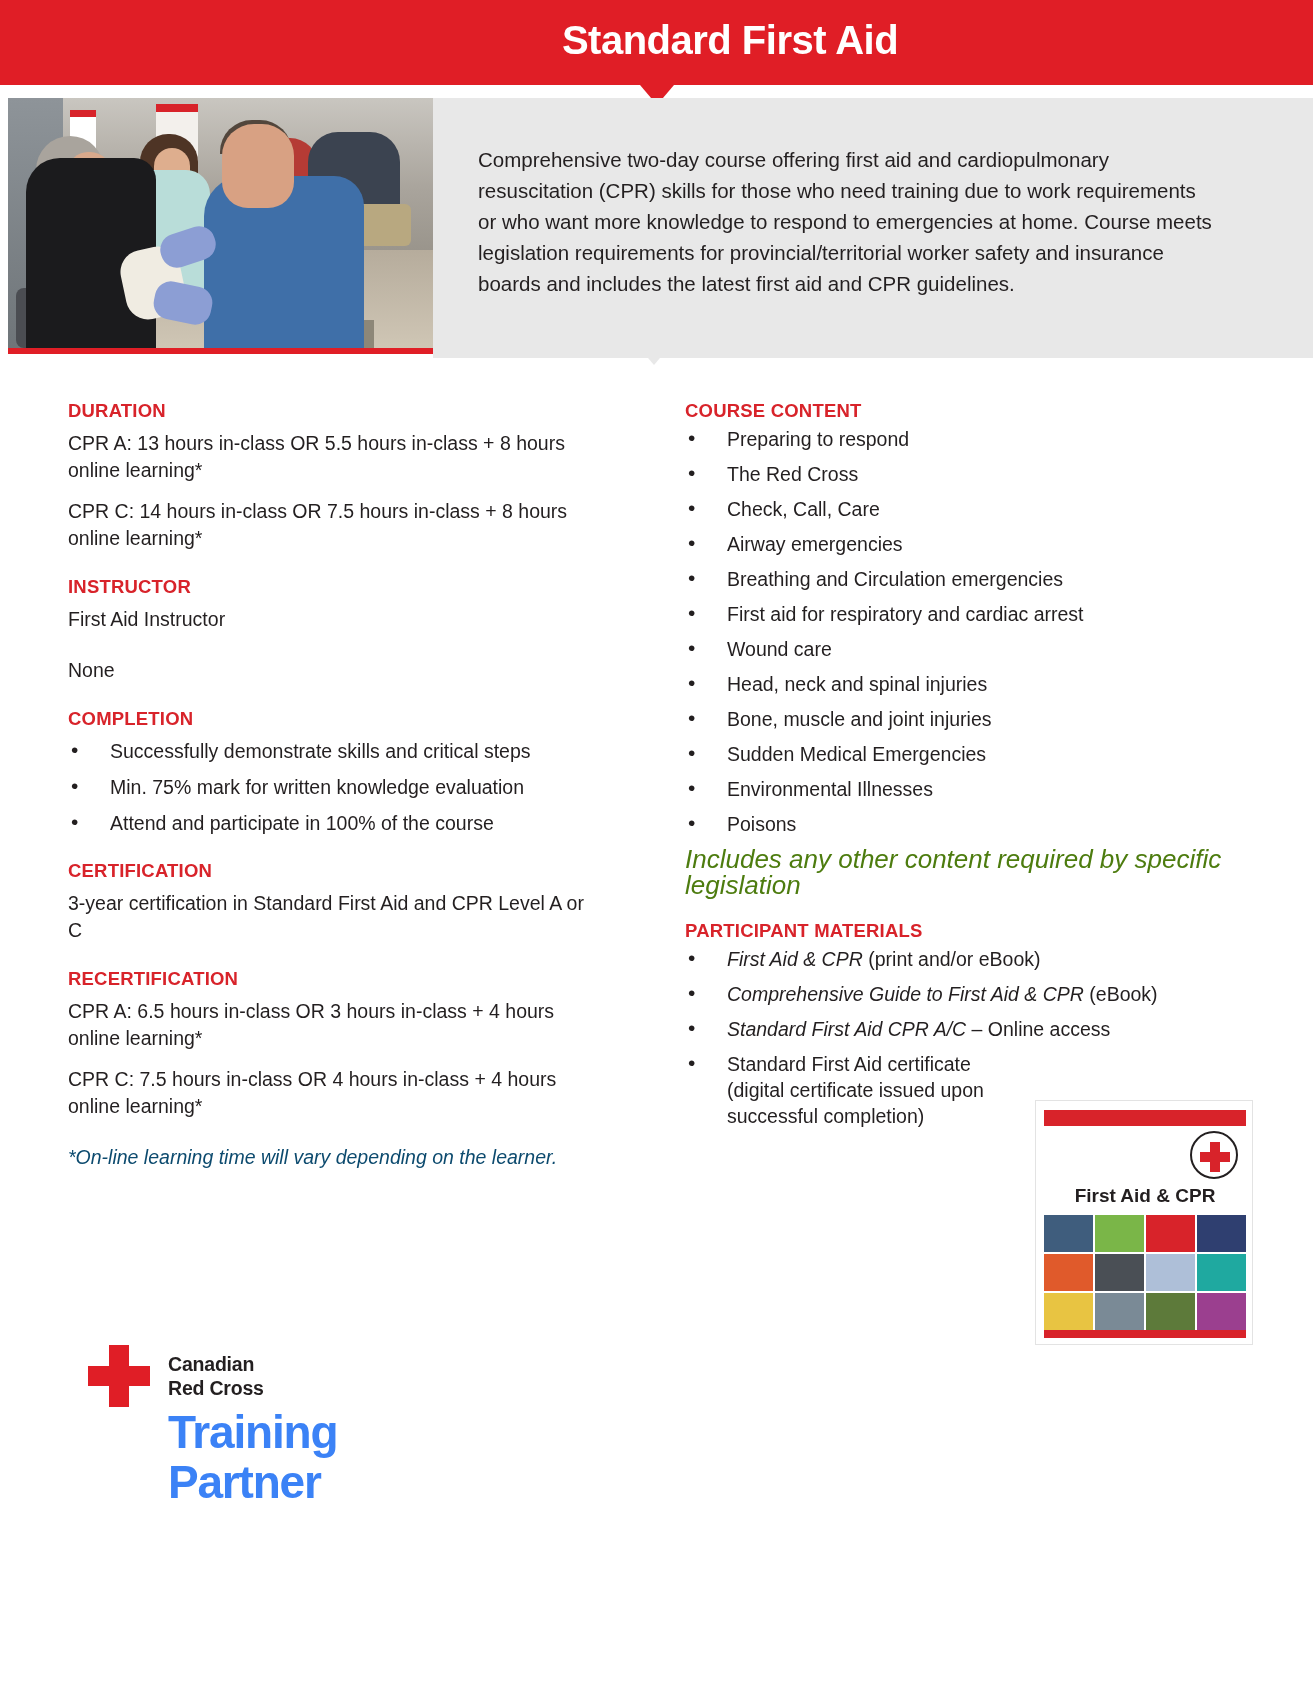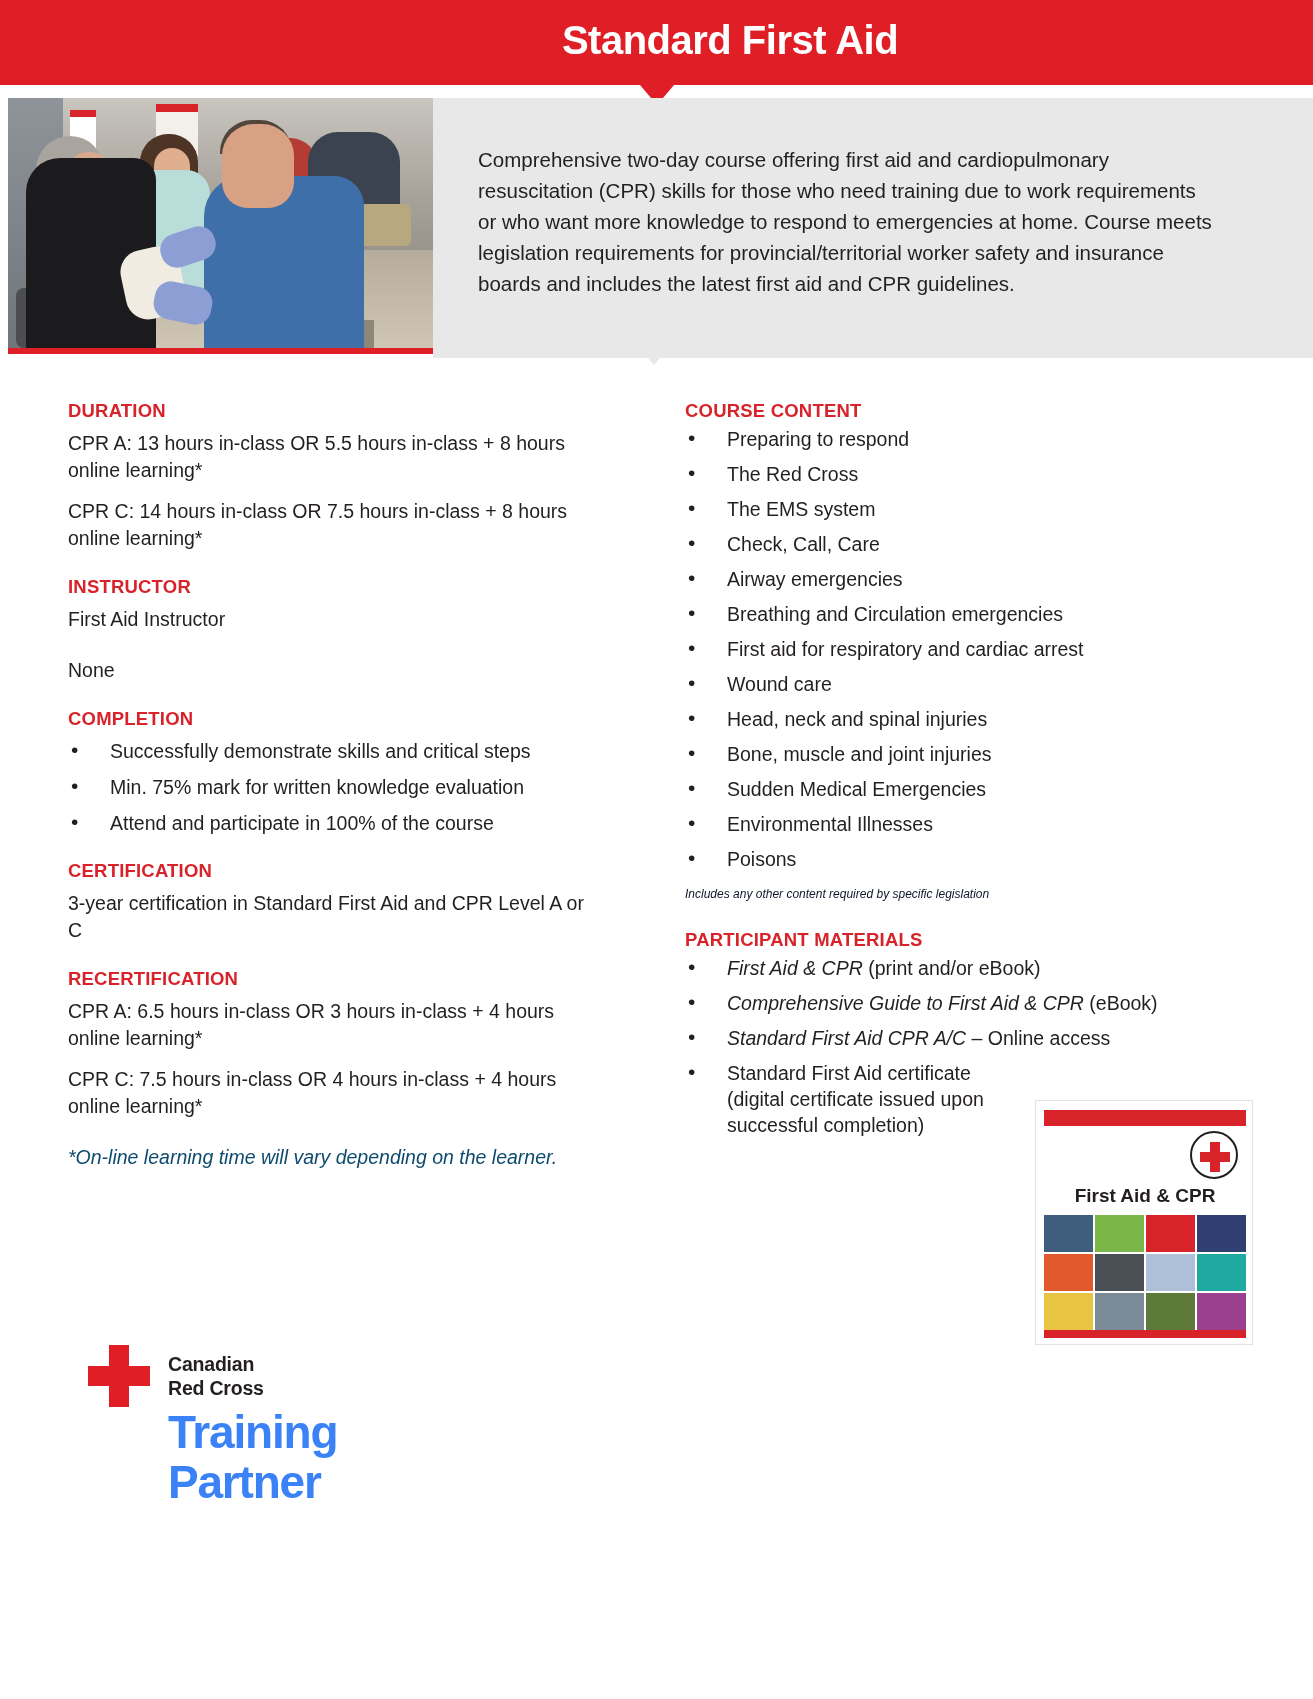--- a/index.html
+++ b/index.html
@@ -273,23 +273,23 @@
 
   .ital { font-style: italic; }
   .footnote {
     font-style: italic;
     font-size: 19.5px;
     line-height: 27px;
     color: #0c4a6e;
   }
   .incl-note {
     font-style: italic;
-    font-size: 12px;
+    font-size: 26px;
     line-height: 26px;
-    color: #0f172a;
+    color: #4d7c0f;
     margin-top: 6px;
     margin-bottom: 22px;
   }
 
   
   .book {
     position: absolute;
     left: 1035px;
     top: 1100px;
     width: 218px;
@@ -470,21 +470,20 @@
     <div class="footnote">*On-line learning time will vary depending on the learner.</div>
   </div>
 
   <div class="col col-right">
 
     <div>
       <div class="sec-head tight">COURSE CONTENT</div>
       <ul class="bul tightlist">
         <li>Preparing to respond</li>
         <li>The Red Cross</li>
-        <li>The EMS system</li>
         <li>Check, Call, Care</li>
         <li>Airway emergencies</li>
         <li>Breathing and Circulation emergencies</li>
         <li>First aid for respiratory and cardiac arrest</li>
         <li>Wound care</li>
         <li>Head, neck and spinal injuries</li>
         <li>Bone, muscle and joint injuries</li>
         <li>Sudden Medical Emergencies</li>
         <li>Environmental Illnesses</li>
         <li>Poisons</li>

